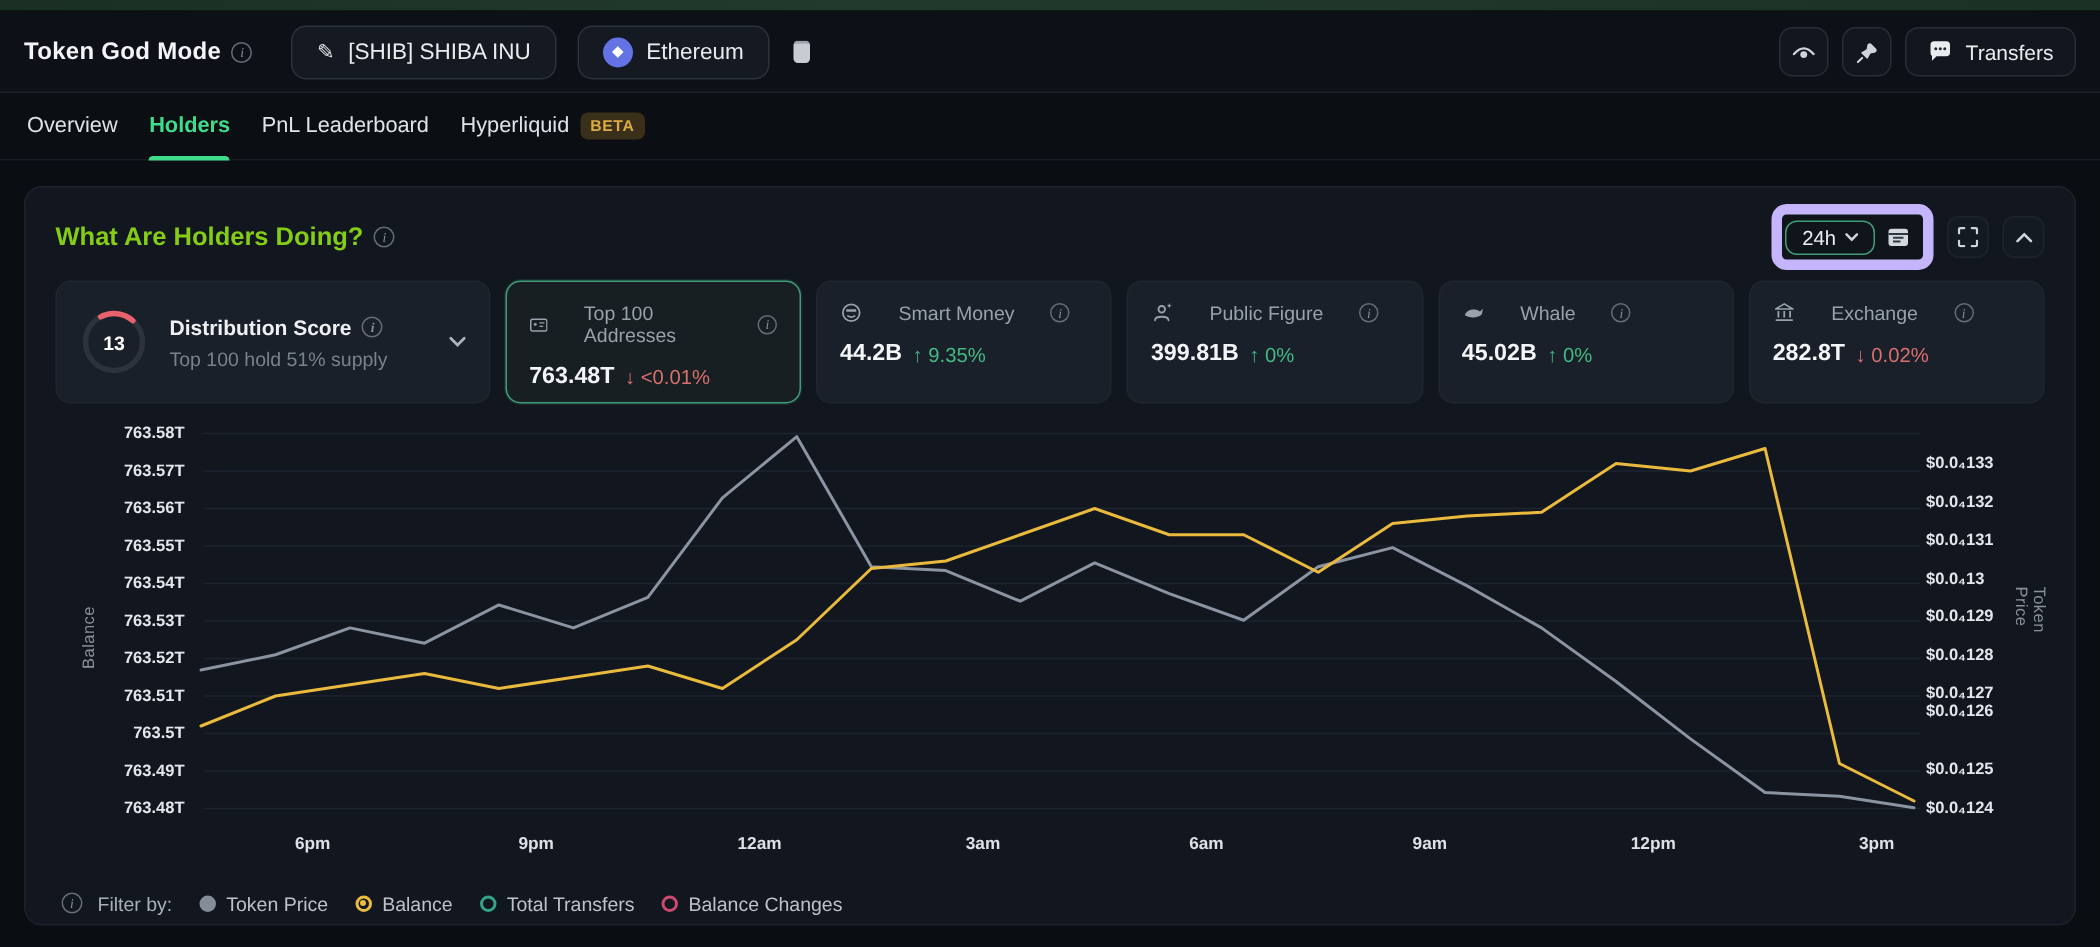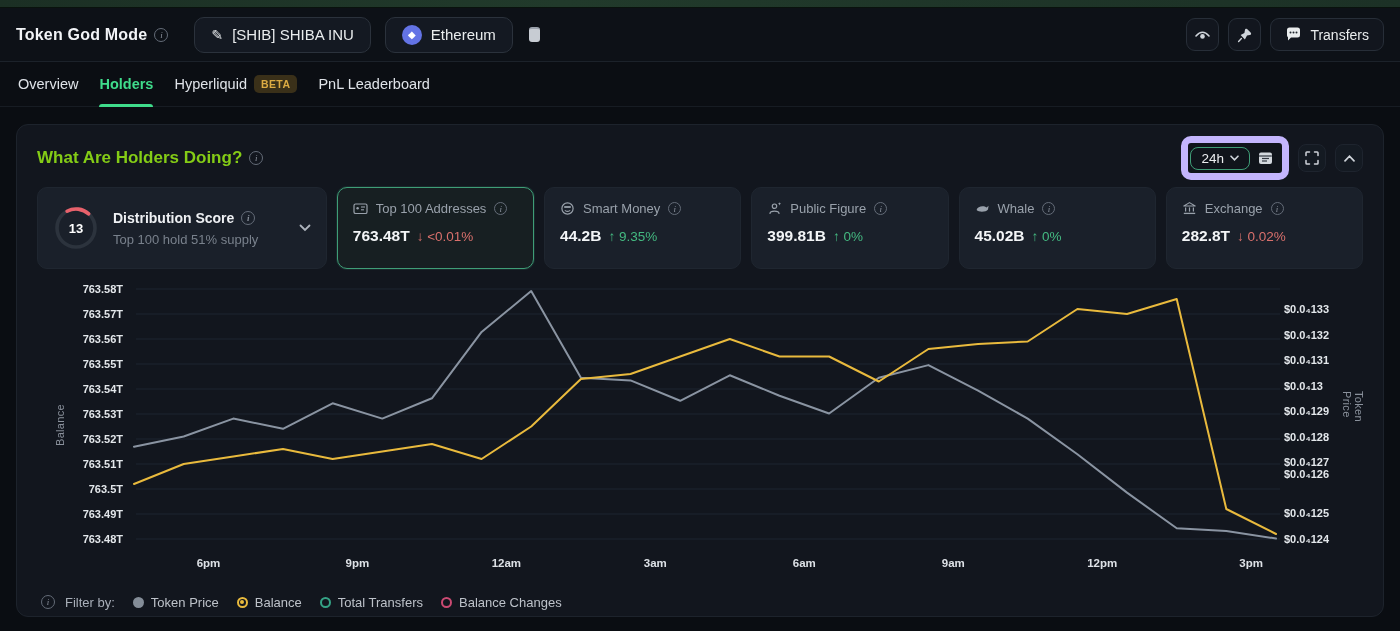--- a/index.html
+++ b/index.html
@@ -62,21 +62,21 @@
   .stat-card { flex:1; background:#1a202a; border:1px solid #1f2630; border-radius:10px;
     padding:13px 15px; cursor:pointer; }
   .stat-card.selected { border:1px solid #3f9d77; background:#171f22; box-shadow:0 0 0 1px rgba(63,157,119,.15); }
   .dist-card { flex:1.56; display:flex; align-items:center; gap:14px; }
   .gauge-wrap { position:relative; width:46px; height:46px; flex:none; }
   .gauge-num { position:absolute; inset:0; display:flex; align-items:center; justify-content:center;
     font-size:13px; font-weight:bold; color:#fff; }
   .dist-txt { flex:1; }
   .dist-title { font-size:14px; font-weight:bold; color:#eef0f3; display:flex; align-items:center; }
   .dist-sub { font-size:13px; color:#79818c; margin-top:6px; }
-  .stat-top { display:flex; align-items:center; gap:8px; font-size:13px; color:#99a1ab; }
+  .stat-top { display:flex; align-items:center; gap:24px; font-size:13px; color:#99a1ab; }
   .stat-top .info { margin-left:0; width:13px; height:13px; }
   .stat-val { margin-top:11px; font-size:15px; display:flex; align-items:center; gap:7px; }
   .stat-val .v { font-weight:bold; color:#f3f5f7; font-size:15.5px; }
   .chg { font-size:13.5px; }
   .chg.down { color:#d9706c; }
   .chg.up { color:#44b981; }
 
   
   .chart-area { position:relative; height:312px; margin:4px -20px 0; }
   .axis-title { position:absolute; font-size:11px; color:#8a919c; letter-spacing:.3px; }
@@ -146,25 +146,25 @@
 </div>
 
 <div class="tabbar">
   <div class="tab">
     <span>Overview</span>
   </div>
   <div class="tab active">
     <span>Holders</span>
   </div>
   <div class="tab">
+    <span>PnL Leaderboard</span>
+  </div>
+  <div class="tab">
     <span>Hyperliquid</span>
     <span class="beta">BETA</span>
-  </div>
-  <div class="tab">
-    <span>PnL Leaderboard</span>
   </div>
 </div>
 
 <div class="panel">
 
   <div class="panel-head">
     <span class="panel-title">What Are Holders Doing?</span>
     <span class="info">i</span>
     <div class="panel-controls">
       <div class="tf-group">

